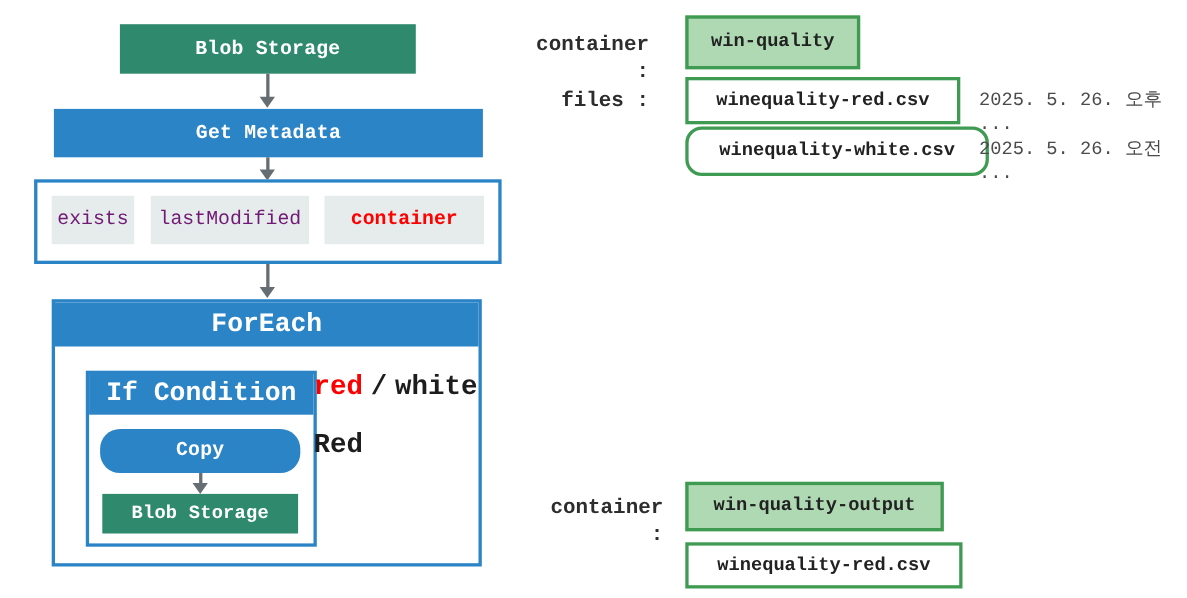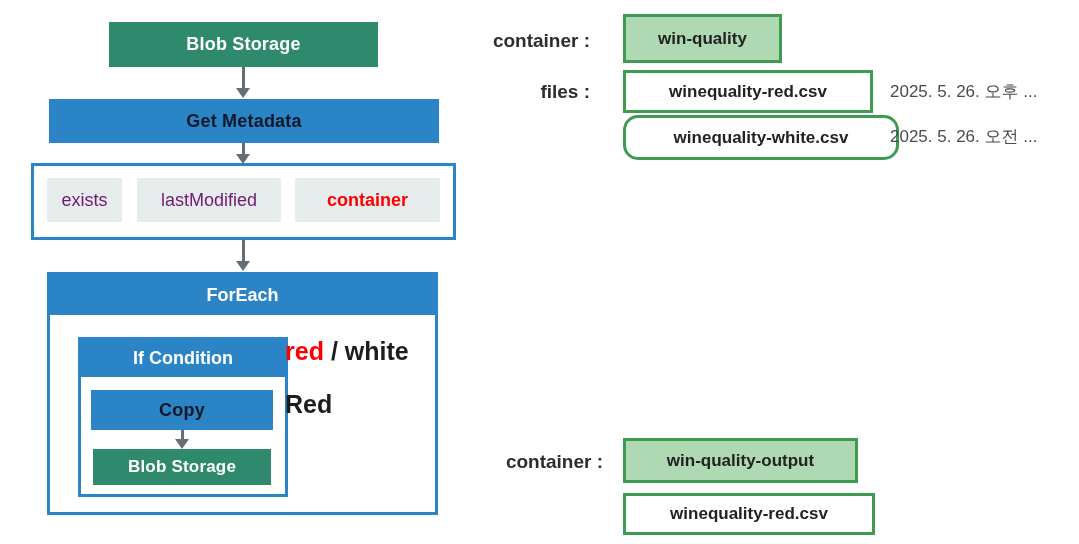--- a/index.html
+++ b/index.html
@@ -1,28 +1,28 @@
 <!DOCTYPE html>
 <html style="--blue: #2b84c6; --green: #2f8a6d; --green_light: #aed9b2; --green_border: #3f9b52; --chip_bg: #e6ebeb; --red: #fe0000; --arrow: #666e74; --text_dark: #2d2d2d; --text_gray: #4b4b4b;"><head>
 <meta charset="utf-8">
 <style>
   html,body{margin:0;padding:0;background:#fff;}
   #stage{
     position:relative;width:1079px;height:544px;background:#fff;overflow:hidden;
-    font-family:Liberation Sans, sans-serif;
+    font-family:Liberation Mono, monospace;
   }
   
   .box{position:absolute;box-sizing:border-box;display:flex;align-items:center;justify-content:center;
        font-weight:bold;font-size:18px;letter-spacing:.2px;}
-  .blue-fill{background:var(--blue,#2b84c6);color:#0f172a;}
+  .blue-fill{background:var(--blue,#2b84c6);color:#ffffff;}
   .green-fill{background:var(--green,#2f8a6d);color:#fff;}
   
   .bpanel{position:absolute;box-sizing:border-box;background:#fff;border:3px solid var(--blue,#2b84c6);}
   .bheader{position:absolute;left:0;right:0;top:0;background:var(--blue,#2b84c6);color:#fff;
-           font-weight:bold;font-size:18px;display:flex;align-items:center;justify-content:center;}
+           font-weight:bold;font-size:24px;display:flex;align-items:center;justify-content:center;}
   
   .chip{position:absolute;box-sizing:border-box;display:flex;align-items:center;justify-content:center;
         background:var(--chip_bg,#e6ebeb);color:#701a75;font-weight:400;font-size:18px;}
   .chip.hl{color:var(--red,#fe0000);font-weight:bold;}
   
   .gbox{position:absolute;box-sizing:border-box;display:flex;align-items:center;justify-content:center;
         border:3px solid var(--green_border,#3f9b52);background:#fff;font-weight:bold;
         color:#222;font-size:17px;}
   .gbox.fill{background:var(--green_light,#aed9b2);}
   
@@ -69,21 +69,21 @@
   <div class="arrow" style="left:236px;top:240px;height:31px;">
       <i class="shaft"></i>
       <i class="head"></i>
     </div>
 
   <div class="bpanel" style="left:47px;top:272px;width:391px;height:243px;">
     <div class="bheader" style="height:40px;">ForEach</div>
 
     <div class="bpanel" style="left:28px;top:62px;width:210px;height:160px;">
       <div class="bheader" style="height:37px;">If Condition</div>
-      <div class="box blue-fill" style="left:10px;top:50px;width:182px;height:40px;">Copy</div>
+      <div class="box blue-fill" style="left:10px;top:50px;width:182px;height:40px;border-radius:18px;">Copy</div>
       <div class="arrow" style="left:94px;top:90px;height:19px;">
           <i class="shaft"></i>
           <i class="head"></i>
         </div>
       <div class="box green-fill" style="left:12px;top:109px;width:178px;height:36px;font-size:17px;">Blob Storage</div>
     </div>
 
     <div class="note" style="left:235px;top:62px;height:40px;">
       <span class="r">red</span>
       <span class="sep">/</span>

